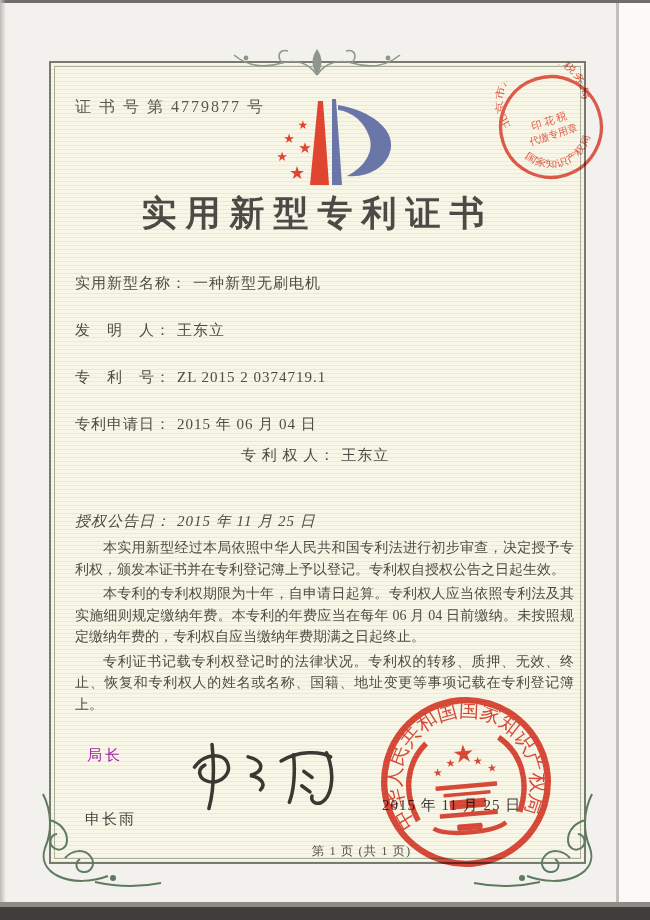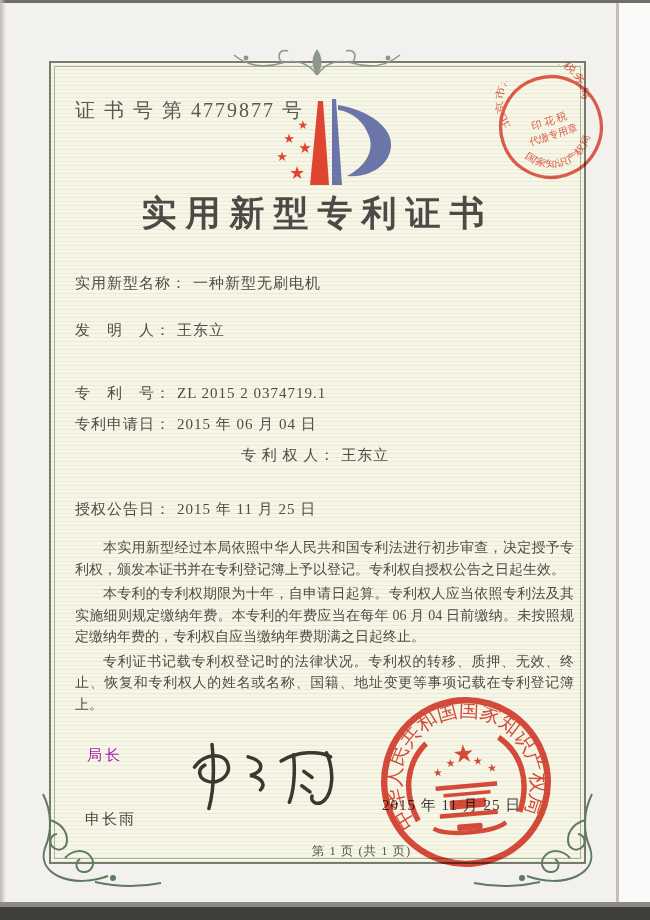--- a/index.html
+++ b/index.html
@@ -23,21 +23,21 @@
     border:2px solid #767b6e;
     background-color:#f8f6e7;
     background-image:repeating-linear-gradient(0deg,
       rgba(150,180,135,.17) 0px, rgba(150,180,135,.17) 1px,
       rgba(0,0,0,0) 1px, rgba(0,0,0,0) 4px);
   }
   .frame::before{
     content:"";position:absolute;inset:3px;
     border:1px solid #a9af9d;pointer-events:none;
   }
-  .cert-no{left:75px;top:97px;font-size:20px;letter-spacing:2px;color:#5a5852;}
+  .cert-no{left:75px;top:97px;font-size:16px;letter-spacing:2px;color:#5a5852;}
   .title{
     left:49px;top:190px;width:537px;text-align:center;
     font-size:35px;font-weight:bold;letter-spacing:9px;color:#4b4a46;
   }
   .field{left:75px;width:480px;font-size:15px;letter-spacing:1px;color:#4e4c45;}
   .field .flabel{margin-right:6px;}
   .paras{left:72px;top:534px;width:505px;font-size:14px;line-height:21.5px;
     text-align:justify;color:#4e4c45;}
   .paras p{margin:3px;text-indent:2em;}
   .signer-title{left:87px;top:746px;font-size:15px;letter-spacing:3px;color:#a21caf;}
@@ -131,30 +131,30 @@
   </svg>
 
   <div class="abs title">实用新型专利证书</div>
 
   <div class="abs field" style="top:274px;">
     <span class="flabel">实用新型名称：</span><span>一种新型无刷电机</span>
   </div>
   <div class="abs field" style="top:321px;">
     <span class="flabel">发　明　人：</span><span>王东立</span>
   </div>
-  <div class="abs field" style="top:384px;">
+  <div class="abs field" style="top:368px;">
     <span class="flabel">专　利　号：</span><span>ZL 2015 2 0374719.1</span>
   </div>
   <div class="abs field" style="top:415px;">
     <span class="flabel">专利申请日：</span><span>2015 年 06 月 04 日</span>
   </div>
   <div class="abs field" style="top:446px;text-align:center;">
     <span class="flabel">专 利 权 人：</span><span>王东立</span>
   </div>
-  <div class="abs field" style="top:500px;">
+  <div class="abs field" style="top:512px;font-style:italic;">
     <span class="flabel">授权公告日：</span><span>2015 年 11 月 25 日</span>
   </div>
 
   <div class="abs paras">
     <p>本实用新型经过本局依照中华人民共和国专利法进行初步审查，决定授予专利权，颁发本证书并在专利登记簿上予以登记。专利权自授权公告之日起生效。</p>
     <p>本专利的专利权期限为十年，自申请日起算。专利权人应当依照专利法及其实施细则规定缴纳年费。本专利的年费应当在每年 06 月 04 日前缴纳。未按照规定缴纳年费的，专利权自应当缴纳年费期满之日起终止。</p>
     <p>专利证书记载专利权登记时的法律状况。专利权的转移、质押、无效、终止、恢复和专利权人的姓名或名称、国籍、地址变更等事项记载在专利登记簿上。</p>
   </div>
 
   <div class="abs signer-title">局长</div>

